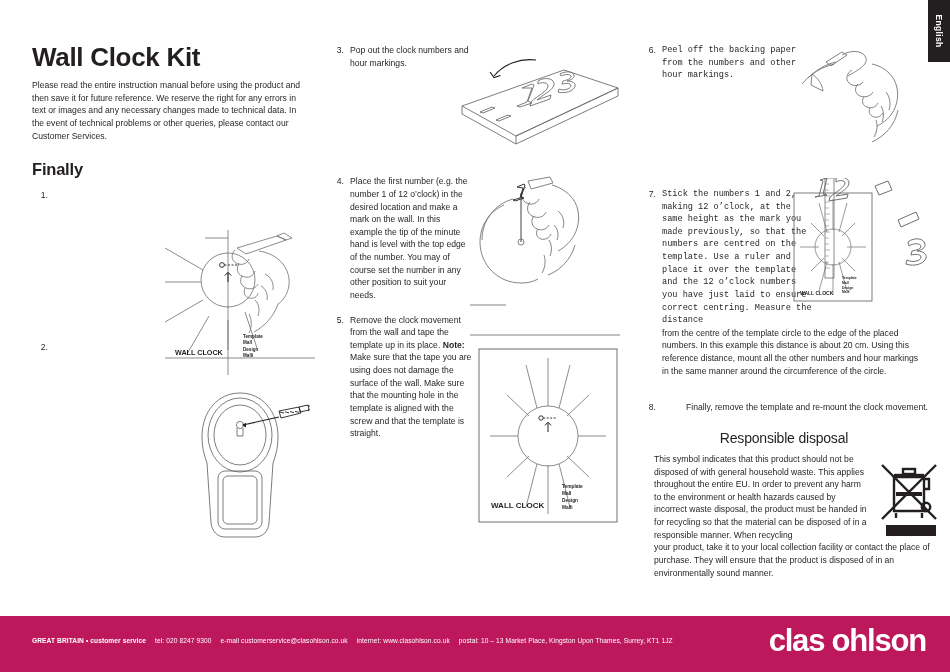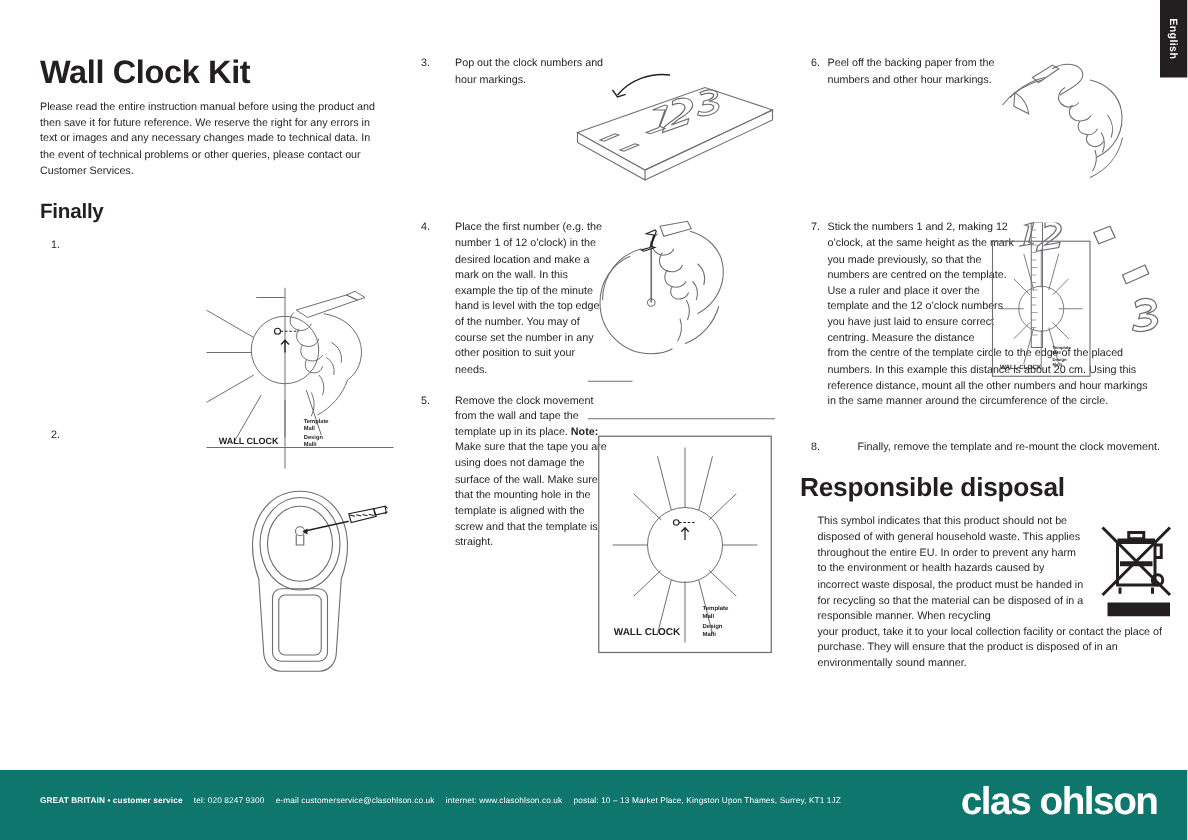--- a/index.html
+++ b/index.html
@@ -85,36 +85,37 @@
     line-height:1.47;
     margin-bottom:6px;
   }
   li.step > .num {
     position:absolute;
     left:0; top:0;
     width:16px;
     text-align:right;
   }
   .narrow { max-width:118px; }
-  .mid    { max-width:124px;margin-left:14px; }
-  .w150   { max-width:150px; }
+  .mid    { max-width:124px; }
+  .w150   { max-width:150px;font-family:Liberation Mono, monospace; }
   .w265   { max-width:265px; }
   .full   { max-width:100%;text-align:right; }
   b.note { font-weight:bold; }
 
   .step-spacer-1 { height:152px; }
   .step-spacer-2 { height:18px; }
   .step-spacer-3 { height:100px; }
   .step-spacer-4 { height:6px; }
 
   h2.disposal {
-    font-size:21px;
-    font-weight:bold;
+    font-size:14px;
+    font-weight:normal;
     margin:16px 0 7px 0;
     letter-spacing:-.2px;
+    text-align:center;
   }
   .disposal-body {
     font-size:8.6px;
     line-height:1.47;
     width:288px;
     margin-left:14px;
   }
   .disposal-body .narrowtext { display:block; width:215px; }
 
   
@@ -131,21 +132,21 @@
   .fig-5 { left:478px; top:348px; }
   .fig-6 { left:790px; top:48px; }
   .fig-7 { left:778px; top:178px; }
 
   .tmpl-label { font-family:"Liberation Sans", sans-serif; font-weight:bold; }
 
   
   .footer {
     position:absolute; left:0; bottom:0;
     width:950px; height:56px;
-    background:#0f766e;
+    background:#be185d;
     color:#ffffff;
     text-align:right;
   }
   .footer .contact {
     position:absolute;
     left:32px; top:21px;
     font-size:6.6px;
     white-space:nowrap;
     letter-spacing:.1px;
   }

